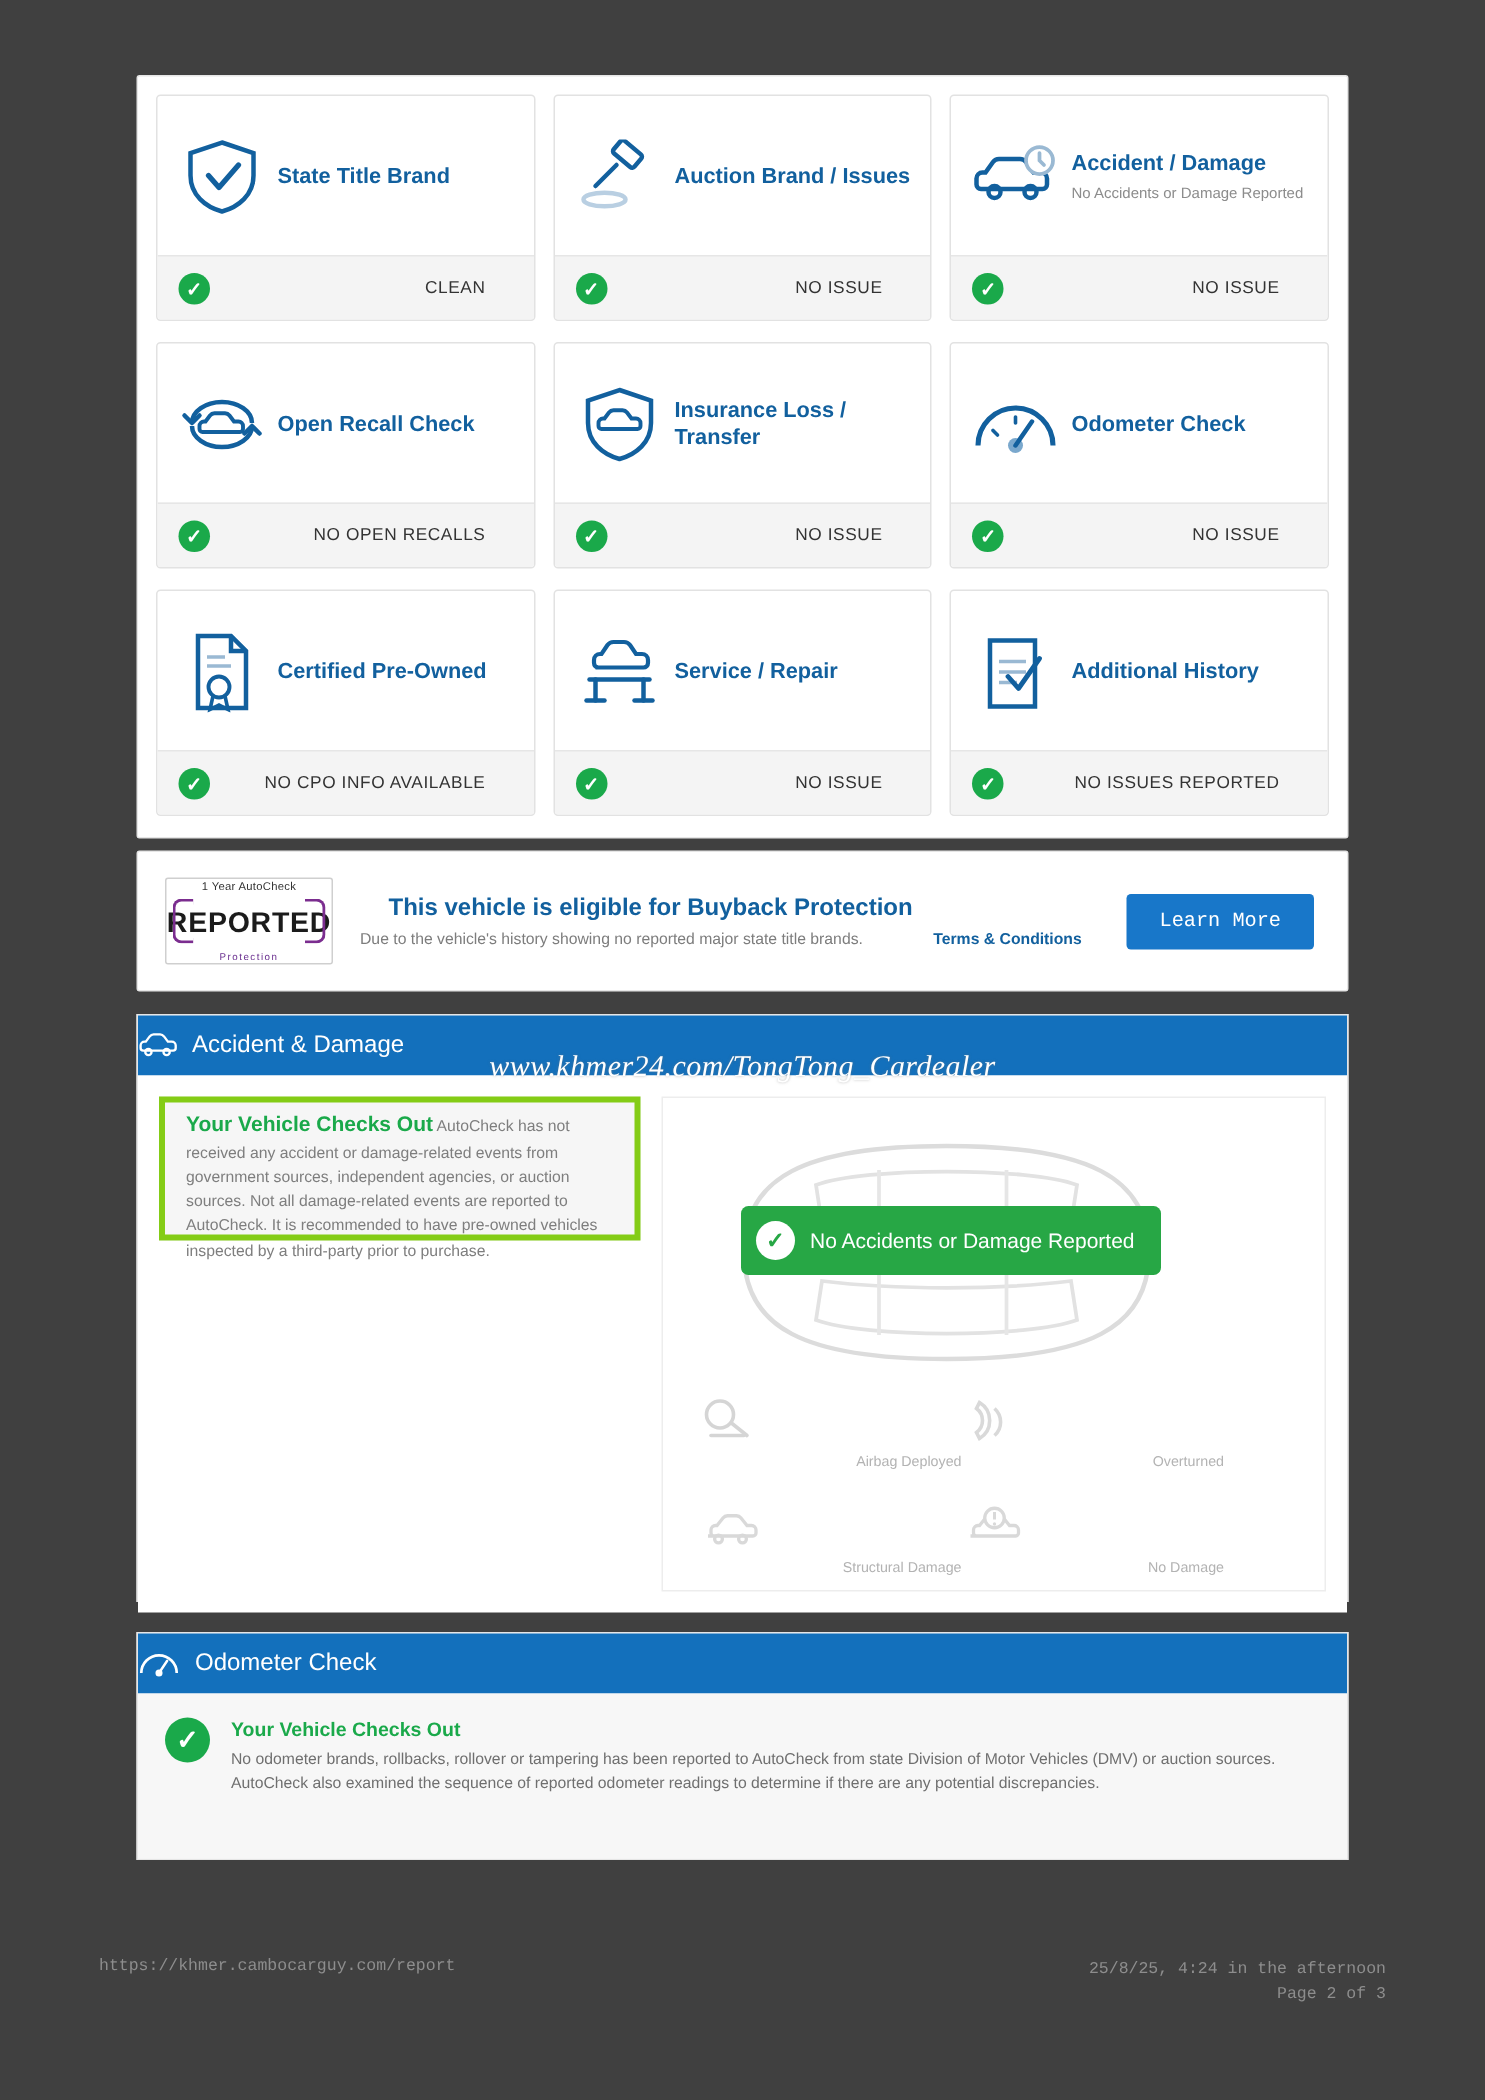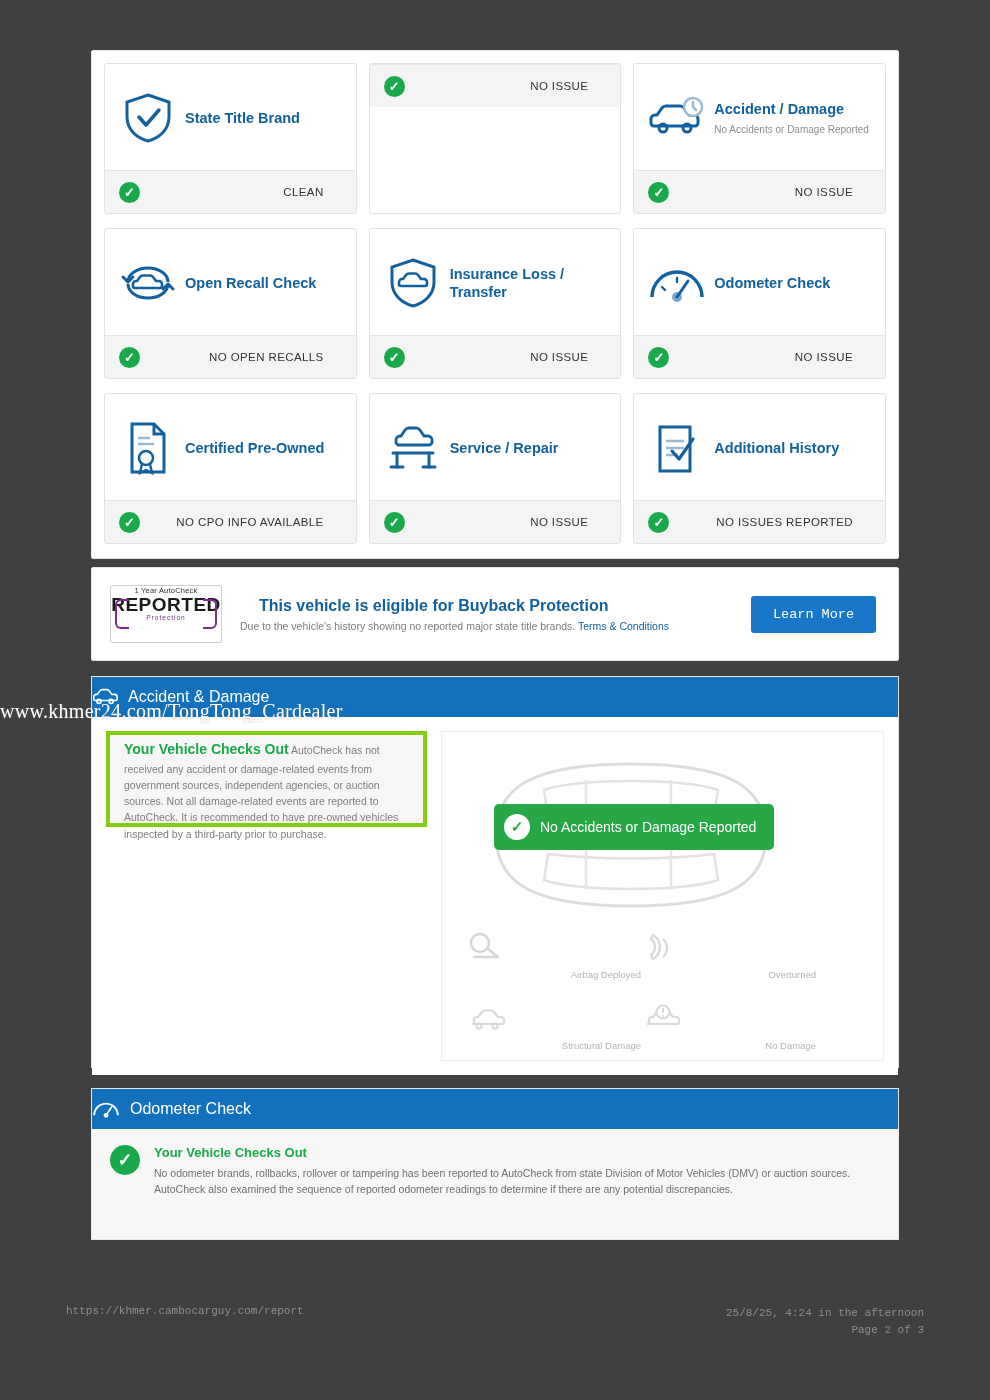--- a/index.html
+++ b/index.html
@@ -100,37 +100,37 @@
     display: flex;
     align-items: center;
     padding: 0 22px 0 18px;
   }
   .bb-logo {
     width: 112px; height: 58px;
     border: 1px solid #cfcfcf;
     border-radius: 2px;
     position: relative;
     display: flex; flex-direction: column;
-    align-items: center; justify-content: flex-start;
+    align-items: center; justify-content: space-between;
     margin-right: 18px;
     background: #fff;
   }
   .bb-logo .small { font-size: 7.5px; color: #333; letter-spacing: .2px; }
   .bb-logo .big { font-size: 19px; font-weight: bold; color: #1b1b1b; letter-spacing: .5px; line-height: 1; }
   .bb-logo .tiny { font-size: 6.5px; color: #6a2f8f; letter-spacing: 1px; }
   .bb-arrowL, .bb-arrowR {
     position: absolute; width: 14px; height: 30px;
     border: 2px solid #7b2d8f;
   }
   .bb-arrowL { left: 4px; top: 13px; border-right: none; border-radius: 6px 0 0 6px; }
   .bb-arrowR { right: 4px; top: 13px; border-left: none; border-radius: 0 6px 6px 0; }
   .bb-text { flex: 1; }
   .bb-title { color: #12609e; font-size: 16px; font-weight: bold; margin-left: 19px; }
   .bb-sub { color: #7d7d7d; font-size: 10.5px; margin-top: 5px; }
-  .bb-link { color: #12609e; font-weight: normal; text-decoration: none; }
+  .bb-link { color: #12609e; font-weight: bold; text-decoration: none; margin-left: 44px; }
   .bb-btn {
     background: #1877c9;
     color: #fff;
     border: none;
     border-radius: 3px;
     font-size: 13.5px;
     padding: 11px 22px;
     cursor: pointer;
     font-family: Liberation Mono, monospace;
     text-align: center;
@@ -225,27 +225,28 @@
     flex: 0 0 auto;
   }
   .odo-title { color: #1aa94a; font-size: 13px; font-weight: bold; margin-bottom: 5px; }
   .odo-text { color: #6f6f6f; font-size: 10.5px; line-height: 1.55; }
 
   
   .watermark {
     position: absolute;
     left: 0; top: 700px;
     width: 990px;
-    text-align: left;
+    text-align: center;
     font-family: "Liberation Serif", serif;
     font-size: 20px;
     color: #ffffff;
     text-shadow: 0 0 2px rgba(120,120,120,.55);
     letter-spacing: .3px;
     pointer-events: none;
+    font-style: italic;
   }
 
   
   .footer-left {
     position: absolute; left: 66px; top: 1305px;
     color: #8d8d8d; font-size: 11px;
     font-family: "Liberation Mono", monospace;
   }
   .footer-right {
     position: absolute; right: 66px; top: 1305px;
@@ -276,20 +277,32 @@
             <div class="check-title">State Title Brand</div>
           </div>
         </div>
         <div class="check-status">
           <span class="tick">✓</span>
           <span class="status-label">CLEAN</span>
         </div>
       </div>
 
       <div class="check-card">
+        <div class="check-top">
+          <div class="check-icon">
+            <svg width="52" height="50" viewBox="0 0 52 50">
+                <rect x="22" y="4" width="18" height="11" rx="2" transform="rotate(40 31 10)" fill="none" stroke="#12609e" stroke-width="3"></rect>
+                <line x1="24" y1="17" x2="10" y2="31" stroke="#12609e" stroke-width="3" stroke-linecap="round"></line>
+                <ellipse cx="16" cy="40" rx="14" ry="4.5" fill="none" stroke="#b9cfe2" stroke-width="3"></ellipse>
+              </svg>
+          </div>
+          <div class="check-text">
+            <div class="check-title">Auction Brand / Issues</div>
+          </div>
+        </div>
         <div class="check-status">
           <span class="tick">✓</span>
           <span class="status-label">NO ISSUE</span>
         </div>
       </div>
 
       <div class="check-card">
         <div class="check-top">
           <div class="check-icon">
             <svg width="56" height="44" viewBox="0 0 56 44">

